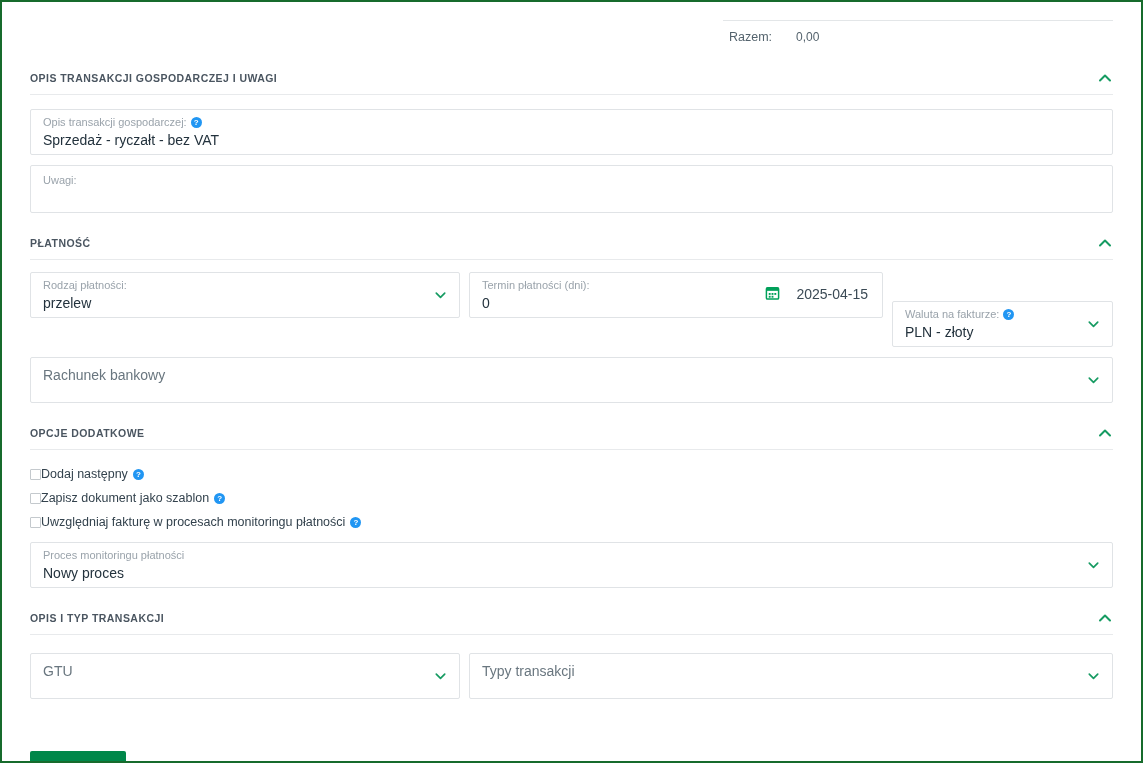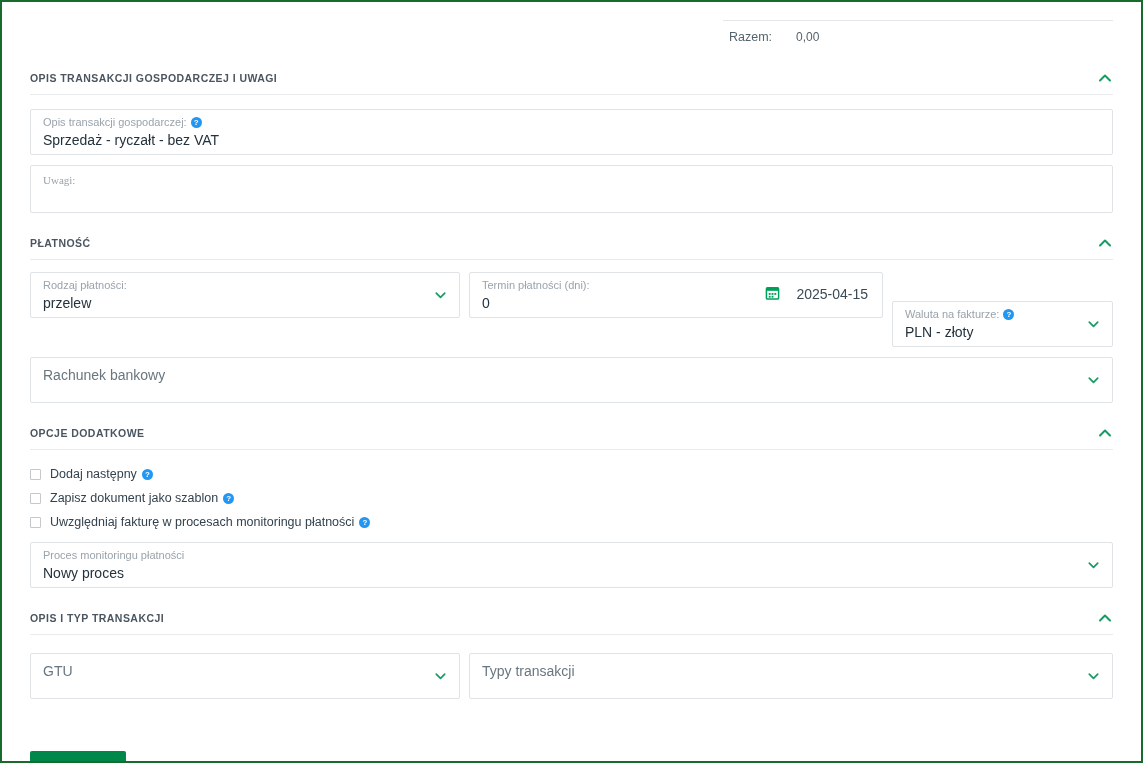--- a/index.html
+++ b/index.html
@@ -83,40 +83,40 @@
 
   .f-chev {
     position: absolute; right: 11px; top: 50%;
     transform: translateY(-50%);
     width: 15px; height: 15px;
   }
 
   
   .area {
     border: 1px solid #e0e3e6; border-radius: 2px;
-    height: 48px; padding: 8px 12px; font-family: Liberation Serif, serif;
+    height: 48px; padding: 8px 12px;
   }
 
   
   .row { display: flex; gap: 9px; }
   .col-a { width: 430px; flex: none; }
   .col-b { flex: 1; }
   .col-c { width: 221px; flex: none; margin-top: 29px; }
 
   
   .date-box {
     position: absolute; right: 14px; top: 50%;
     transform: translateY(-50%);
     display: flex; align-items: flex-start; gap: 16px;
   }
   .date-text { font-size: 14px; color: #3b4a55; }
 
   
   .cbrow {
-    display: flex; align-items: center; gap: 9px;
+    display: flex; align-items: center; 
     height: 24px;
   }
   .cbox {
     width: 11px; height: 11px;
     border: 1px solid #c4c9cd; border-radius: 1px;
     background: #fff; flex: none;
   }
   .cblabel {
     font-size: 12.5px; color: #33424d;
     display: flex; align-items: center; gap: 5px;

